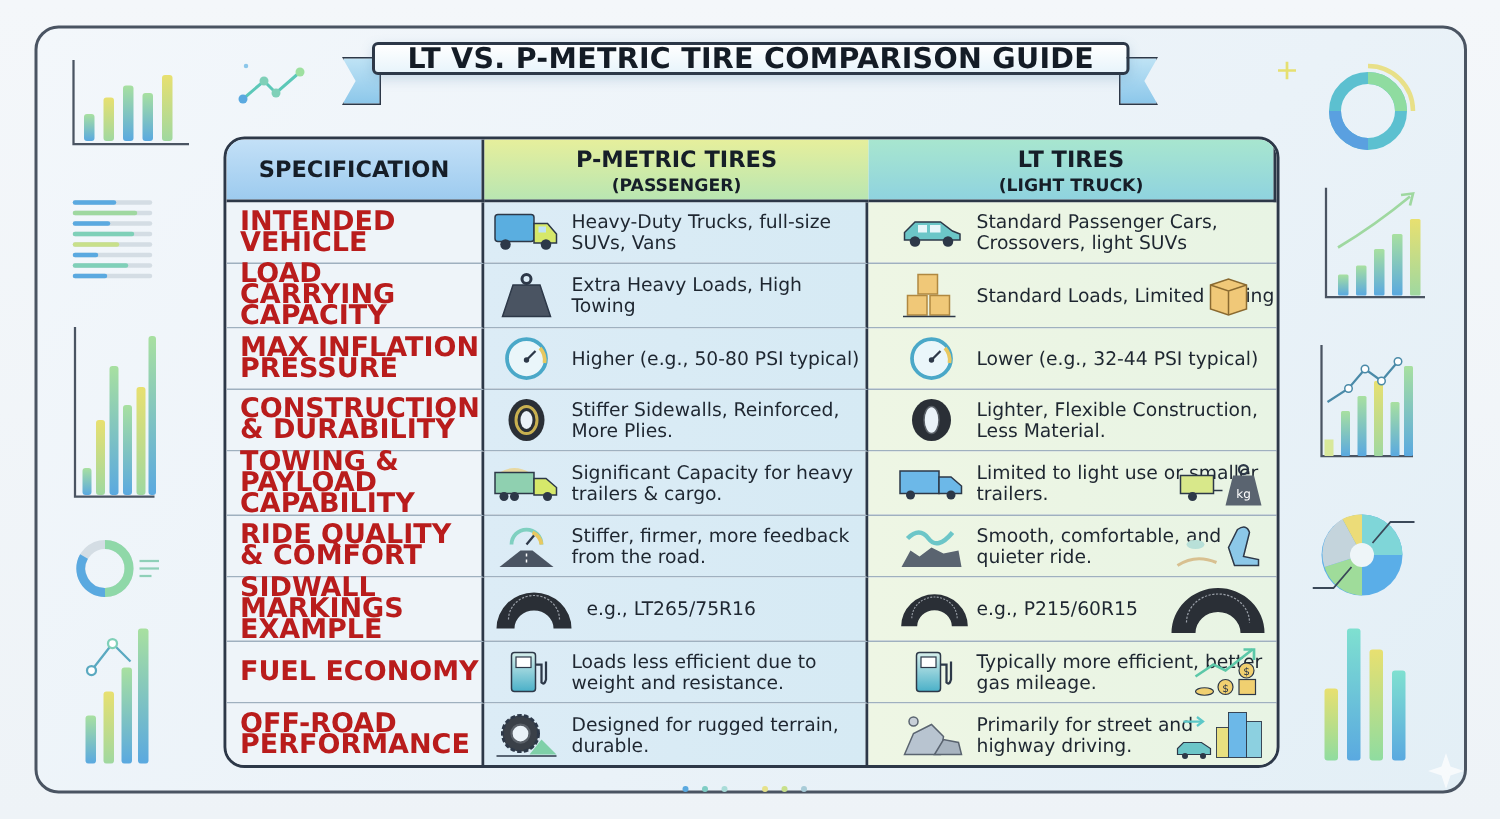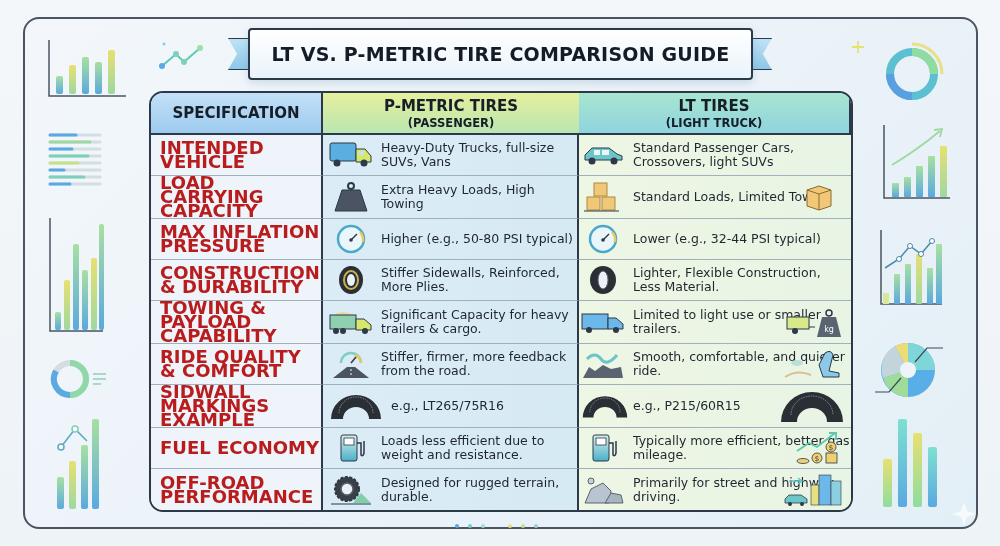--- a/index.html
+++ b/index.html
@@ -9,21 +9,21 @@
     font-family: "DejaVu Sans", sans-serif;
     color: #1c2430;
     position: relative;
   }
   .frame {
     position: absolute; left: 23px; top: 17px; width: 955px; height: 512px;
     border: 2px solid #4a5462; border-radius: 16px;
     background: linear-gradient(135deg, #f3f7fb 0%, #eaf2f8 60%, #e3eff6 100%);
   }
   .banner {
-    position: absolute; left: 248px; top: 28px; width: 505px; height: 52px;
+    position: absolute; left: 248px; top: 28px; width: 505px; height: 22px;
     background: linear-gradient(180deg, #ffffff 0%, #e8f4fb 100%);
     border: 2px solid #2d3848; border-radius: 4px;
     display: flex; align-items: center; justify-content: center; z-index: 3;
     box-shadow: 0 3px 8px rgba(90,140,180,0.25);
   }
   .banner-title {
     font-family: "DejaVu Sans", sans-serif; font-weight: bold; font-size: 19px;
     letter-spacing: 0.2px; color: #141c26;
   }
   .ribbon { position: absolute; top: 38px; width: 26px; height: 32px; z-index: 2;
@@ -46,21 +46,21 @@
   .th.lt { background: linear-gradient(180deg,#a8e6cf 0%,#8fd3df 100%); border-right: 2px solid #2d3848; }
   .th.pm { background: linear-gradient(180deg,#e6ef9c 0%,#b9e6b2 100%); }
   .th .main { font-weight: bold; font-size: 15px; color: #161e28; }
   .th .sub { font-weight: bold; font-size: 11.5px; color: #161e28; margin-top: 1px; }
   .th.spec .main { font-size: 15px; }
 
   .cell { border-bottom: 1px solid #9fb0bf; display: flex; align-items: center; }
   .cell.last { border-bottom: none; }
   .cell.spec { background: #eef4f9; border-right: 2px solid #2d3848; padding-left: 9px; }
   .cell.lt { background: linear-gradient(90deg,#dcecf6,#d6eaf4); border-right: 2px solid #2d3848; padding-left: 6px; }
-  .cell.pm { background: linear-gradient(90deg,#eef6e4,#e8f4e4); padding-left: 2px; position: relative; }
+  .cell.pm { background: linear-gradient(90deg,#eef6e4,#e8f4e4); padding-left: 20px; position: relative; }
   .spec-label { font-weight: bold; font-size: 18px; line-height: 14px; color: #b91c1c; }
   .val { font-size: 12.5px; line-height: 14px; color: #1e2630; }
   .ico { width: 44px; height: 30px; flex: 0 0 44px; margin-right: 8px; display: flex; align-items: center; justify-content: center; }
   .ico svg { width: 100%; height: 100%; }
   .extra { position: absolute; right: 8px; top: 50%; transform: translateY(-50%); width: 52px; height: 34px; }
   .extra svg { width: 100%; height: 100%; }
 
   .deco { position: absolute; z-index: 1; }
   .deco svg { width: 100%; height: 100%; }
   .dots { position: absolute; left: 455px; top: 524px; display: flex; gap: 9px; z-index: 3; }

